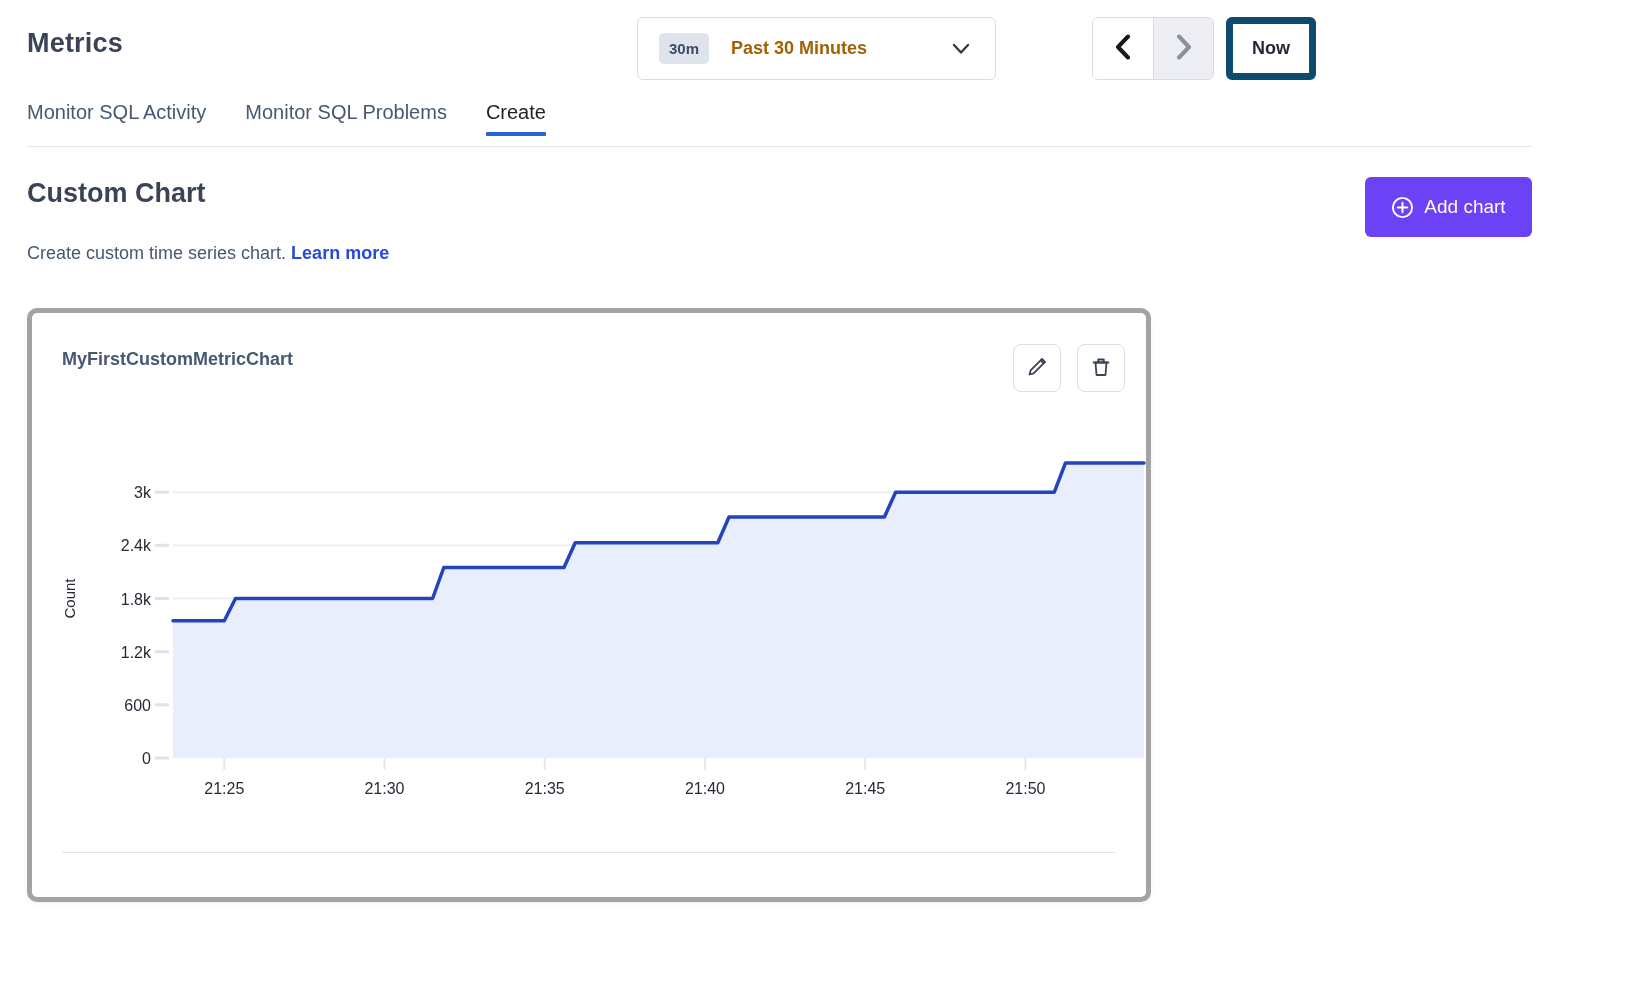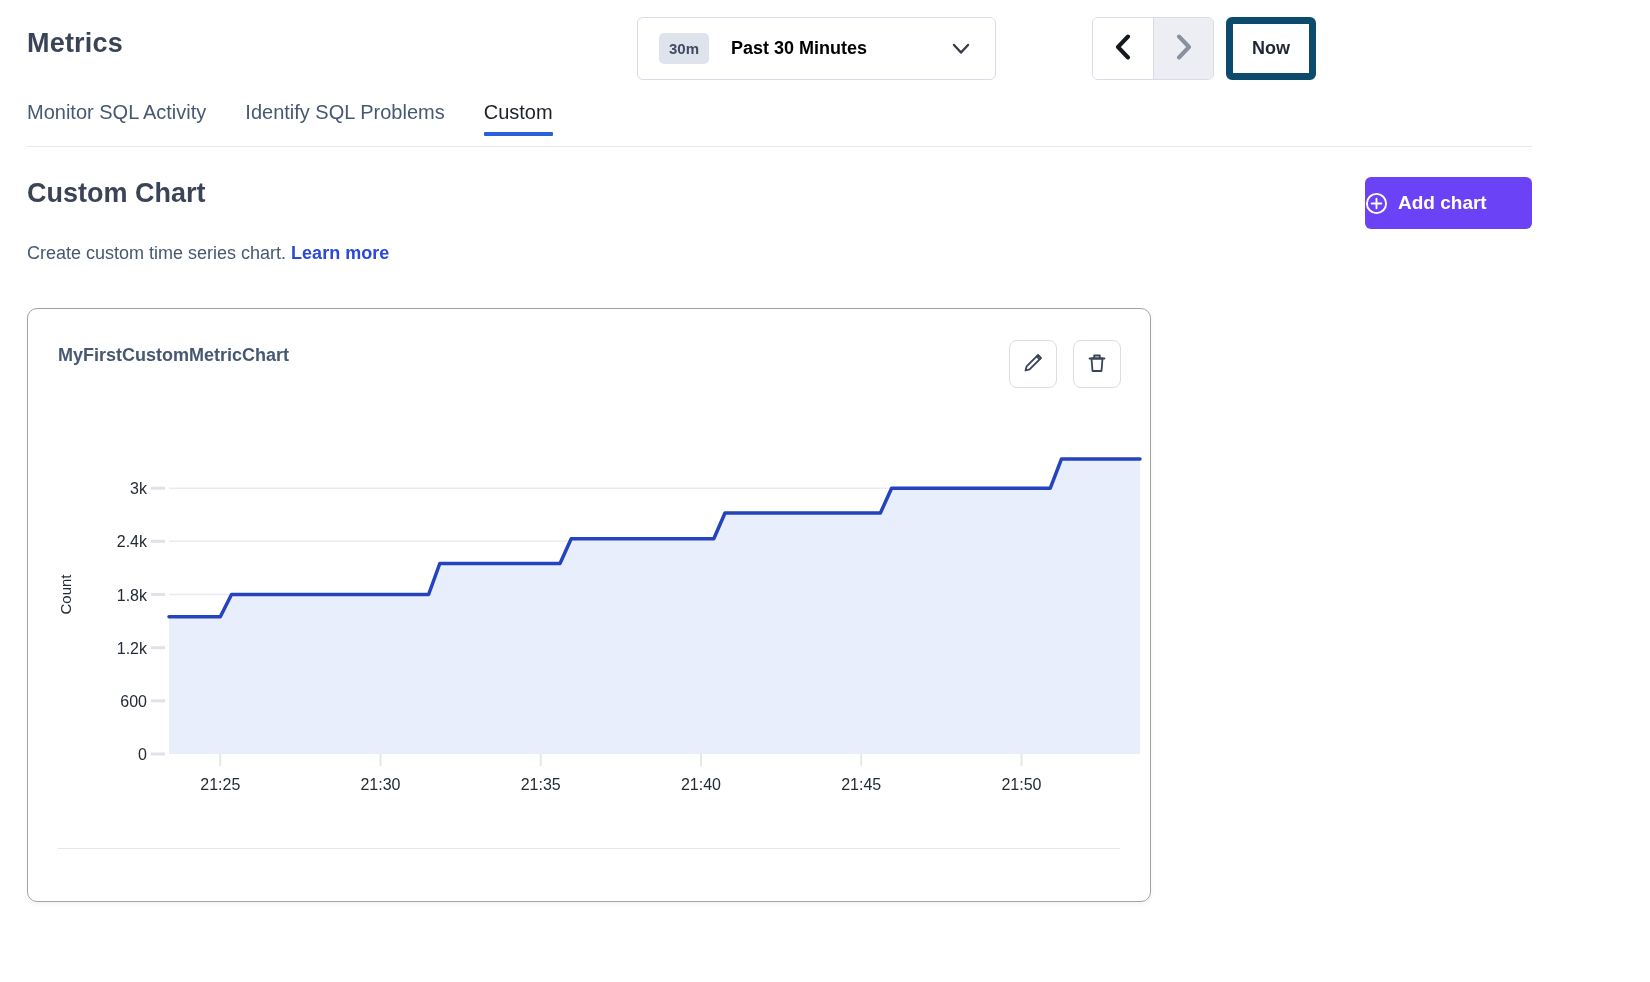--- a/index.html
+++ b/index.html
@@ -9,21 +9,21 @@
 
   
   .page-title { position:absolute; left:27px; top:28px; font-size:27px;
                 font-weight:700; color:#3b4457; letter-spacing:.2px; }
 
   .time-dropdown { position:absolute; left:637px; top:17px; width:359px; height:63px;
                    background:#fff; border:1px solid #d8dce6; border-radius:6px;
                    display:flex; align-items:center; cursor:pointer; }
   .time-badge { margin-left:21px; background:#dfe3ec; color:#3f4c66; font-weight:700;
                 font-size:15px; padding:7px 10px; border-radius:5px; }
-  .time-label { margin-left:22px; font-size:18px; font-weight:700; color:#000000; }
+  .time-label { margin-left:22px; font-size:18px; font-weight:700; color:#a16207; }
   .time-caret { margin-left:auto; margin-right:25px; display:flex; }
 
   .range-group { position:absolute; left:1092px; top:17px; height:63px;
                  display:flex; border:1px solid #d8dce6; border-radius:6px; overflow:hidden; }
   .range-btn { width:60px; height:61px; display:flex; align-items:center; justify-content:center;
                background:#fff; border:none; cursor:pointer; }
   .range-btn.disabled { background:#eceef3; cursor:default; border-left:1px solid #d8dce6; }
 
   .now-button { position:absolute; left:1226px; top:17px; width:90px; height:63px;
                 background:#fff; border:7px solid #0c4a6e; border-radius:6px;
@@ -37,28 +37,28 @@
   .tab.active::after { content:""; position:absolute; left:0; right:0; bottom:-2px;
                        height:4px; background:#2b5ed9; border-radius:1px; }
   .tabs-rule { position:absolute; left:27px; width:1505px; top:146px; height:1px; background:#e5e7ec; }
 
   
   .section-title { position:absolute; left:27px; top:178px; font-size:27px;
                    font-weight:700; color:#3b4457; }
   .section-sub { position:absolute; left:27px; top:243px; font-size:18px; color:#475872; }
   .learn-more { color:#2b49d8; font-weight:700; text-decoration:none; cursor:pointer; }
 
-  .add-chart { position:absolute; left:1365px; top:177px; width:167px; height:52px;
+  .add-chart { position:absolute; left:1365px; top:177px; width:167px; height:60px;
                background:#6b42f5; border:none; border-radius:6px; color:#fff;
-               font-size:19px; font-weight:700; font-family:inherit; cursor:pointer;
-               display:flex; align-items:center; gap:10px; }
+               font-size:19px; font-weight:400; font-family:inherit; cursor:pointer;
+               display:flex; align-items:center; justify-content:center; gap:10px; }
 
   
   .card { position:absolute; left:27px; top:308px; width:1124px; height:594px;
-          background:#fff; border:1px solid #a3a3a3; border-radius:10px;
+          background:#fff; border:5px solid #a3a3a3; border-radius:10px;
           box-shadow:0 2px 5px rgba(60,70,90,.06); }
   .card-title { position:absolute; left:30px; top:36px; font-size:18px;
                 font-weight:700; color:#475872; }
   .icon-btn { position:absolute; top:31px; width:48px; height:48px; background:#fff;
               border:1px solid #d9dde6; border-radius:8px; cursor:pointer;
               display:flex; align-items:center; justify-content:center; }
   .icon-btn.edit { left:981px; }
   .icon-btn.del  { left:1045px; }
 
   #chart-svg { position:absolute; left:13px; top:102px; }
@@ -101,22 +101,22 @@
             <polyline points="3,2.5 13,13 3,23.5" fill="none" stroke="#8a919e" stroke-width="4" stroke-linecap="round" stroke-linejoin="round"></polyline>
           </svg>
       </span>
     </button>
   </div>
 
   <button class="now-button">Now</button>
 
   <div class="tabs">
     <div class="tab">Monitor SQL Activity</div>
-    <div class="tab">Identify SQL Problems</div>
-    <div class="tab active">Custom</div>
+    <div class="tab">Monitor SQL Problems</div>
+    <div class="tab active">Create</div>
   </div>
   <div class="tabs-rule"></div>
 
   <h2 class="section-title">Custom Chart</h2>
   <div class="section-sub">
     <span>Create custom time series chart.</span>
     <a class="learn-more">Learn more</a>
   </div>
 
   <button class="add-chart" style="background: rgb(107, 66, 245);">

